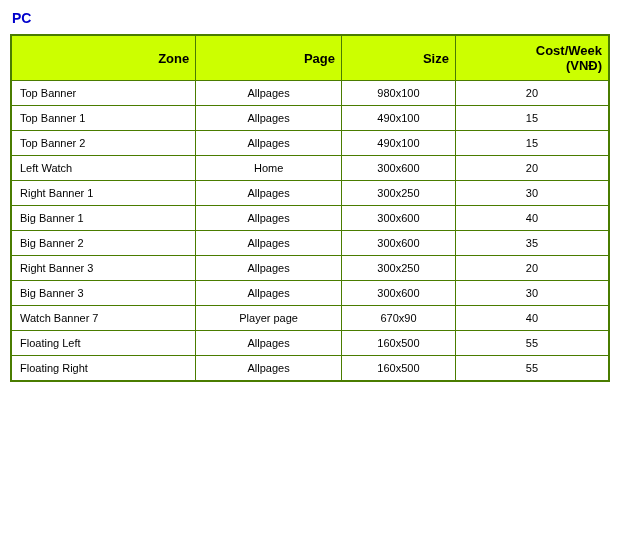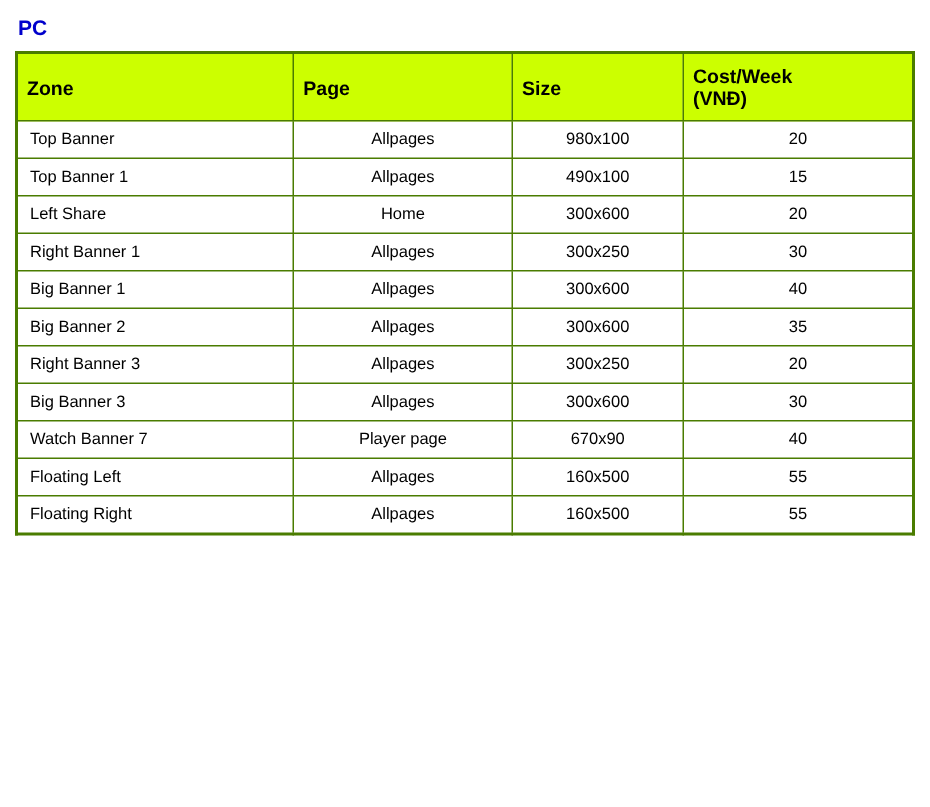--- a/index.html
+++ b/index.html
@@ -28,21 +28,21 @@
     }
     table {
       width: 100%;
       border-collapse: collapse;
       border: 2px solid #4a7c00;
     }
     thead tr th {
       background-color: #ccff00;
       border: 1px solid #4a7c00;
       padding: 7px 6px;
-      text-align: left;
+      text-align: right;
       font-weight: bold;
       color: #000;
       font-size: 13px;
     }
     tbody tr td {
       border: 1px solid #4a7c00;
       padding: 6px 8px;
       color: #000;
       font-size: 11px;
     }
@@ -84,21 +84,27 @@
         <td>980x100</td>
         <td>20</td>
       </tr>
       <tr>
         <td>Top Banner 1</td>
         <td>Allpages</td>
         <td>490x100</td>
         <td>15</td>
       </tr>
       <tr>
-        <td>Left Share</td>
+        <td>Top Banner 2</td>
+        <td>Allpages</td>
+        <td>490x100</td>
+        <td>15</td>
+      </tr>
+      <tr>
+        <td>Left Watch</td>
         <td>Home</td>
         <td>300x600</td>
         <td>20</td>
       </tr>
       <tr>
         <td>Right Banner 1</td>
         <td>Allpages</td>
         <td>300x250</td>
         <td>30</td>
       </tr>

